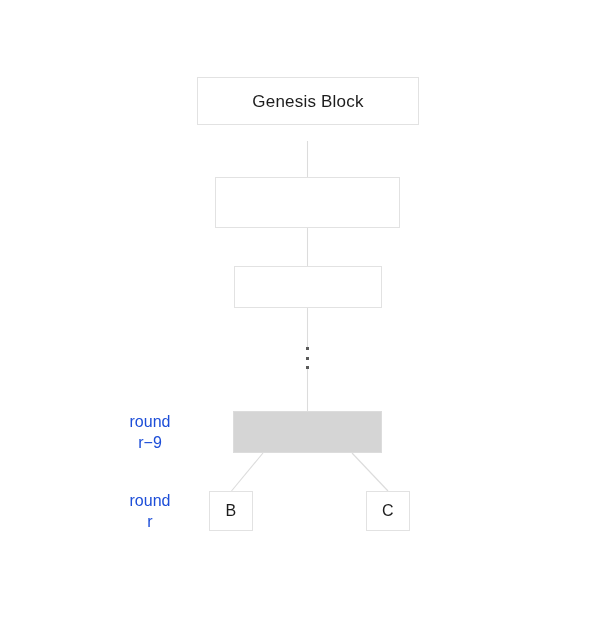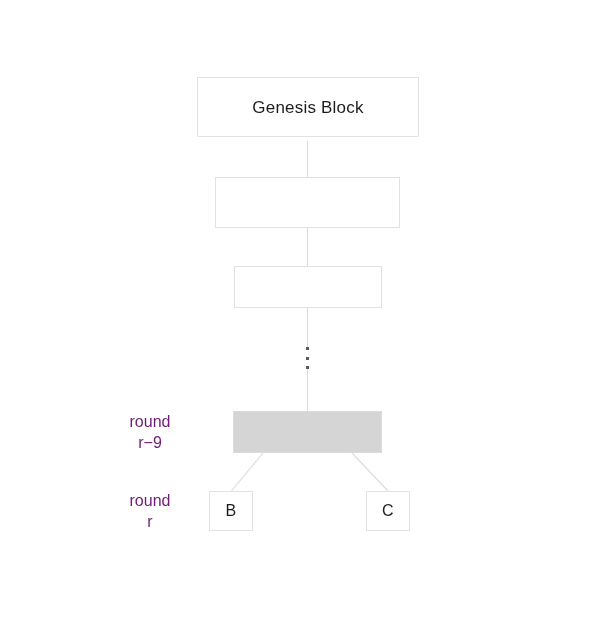--- a/index.html
+++ b/index.html
@@ -37,21 +37,21 @@
     letter-spacing: 0.2px;
     color: #1d1d1d;
   }
   .node-label.small {
     font-size: 16px;
   }
   .round-label {
     position: absolute;
     font-size: 16px;
     line-height: 21px;
-    color: #701a75;
+    color: #1d4ed8;
     text-align: center;
     width: 100px;
   }
   .round-label .ln {
     display: block;
   }
   .edge-svg {
     position: absolute;
     left: 0;
     top: 0;
@@ -82,21 +82,21 @@
     <g stroke="#dcdcdc" stroke-width="1.1" fill="none">
       <line x1="307.5" y1="141" x2="307.5" y2="177"></line>
       <line x1="307.5" y1="228" x2="307.5" y2="266"></line>
       <line x1="307.5" y1="308" x2="307.5" y2="347"></line>
       <line x1="307.5" y1="369" x2="307.5" y2="411"></line>
       <line x1="263" y1="453" x2="231.5" y2="491"></line>
       <line x1="352" y1="453" x2="388" y2="491"></line>
     </g>
   </svg>
 
-  <div class="node" style="left:197px; top:77px; width:222px; height:60px;">
+  <div class="node" style="left:197px; top:77px; width:222px; height:48px;">
     <span class="node-label">Genesis Block</span>
   </div>
 
   <div class="node" style="left:215px; top:177px; width:185px; height:51px;">
     <span class="node-label"></span>
   </div>
 
   <div class="node" style="left:234px; top:266px; width:148px; height:42px;">
     <span class="node-label"></span>
   </div>

